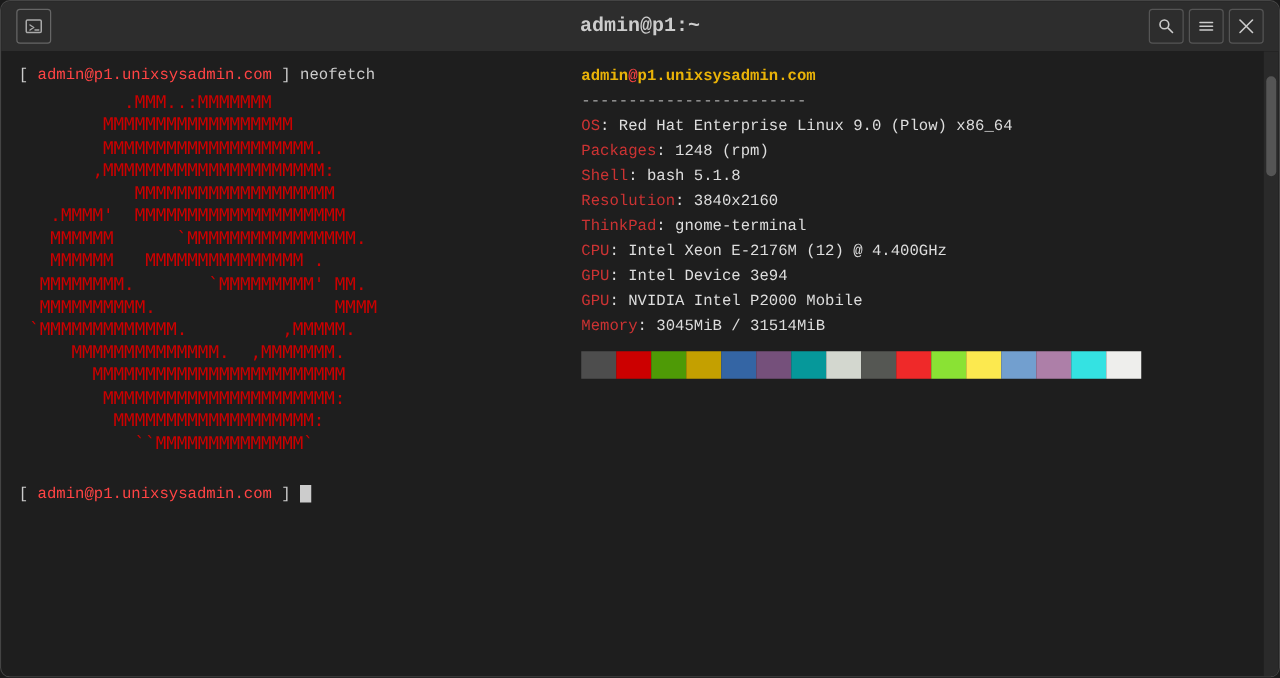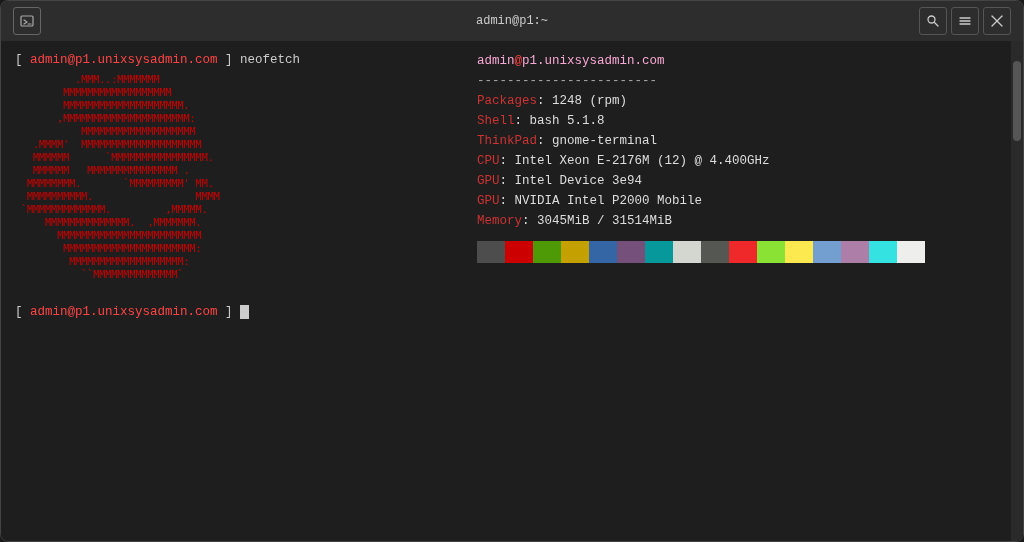--- a/index.html
+++ b/index.html
@@ -44,22 +44,23 @@
       align-items: center;
       justify-content: center;
       color: #ccc;
       font-size: 14px;
     }
     .titlebar-center {
       position: absolute;
       left: 50%;
       transform: translateX(-50%);
       color: #ccc;
-      font-size: 12px;
+      font-size: 16px;
       font-family: 'Courier New', Courier, monospace;
+      font-weight: bold;
     }
     .titlebar-right {
       display: flex;
       align-items: center;
       gap: 4px;
     }
     .titlebar-btn {
       width: 28px;
       height: 28px;
       border: 1px solid #555;
@@ -71,21 +72,21 @@
       align-items: center;
       justify-content: center;
       font-size: 13px;
     }
     .terminal-body {
       flex: 1;
       background: #1e1e1e;
       padding: 10px 14px;
       overflow: hidden;
       display: flex;
-      gap: 12px;
+      gap: 0;
       position: relative;
     }
     .left-panel {
       width: 430px;
       flex-shrink: 0;
       color: #ccc;
       font-size: 12.5px;
       line-height: 1.45;
     }
     .right-panel {
@@ -109,25 +110,25 @@
       border-radius: 4px;
       margin: 2px;
       height: 80px;
       margin-top: 20px;
     }
     .accent { color: #ff4444; }
     .prompt-line {
       color: #cccccc;
       margin-bottom: 4px;
     }
-    .username { color: #f9a8d4; font-weight: normal; }
+    .username { color: #eab308; font-weight: bold; }
     .info-label { color: #cc3333; }
     .info-value { color: #dddddd; }
     .ascii-art {
-      font-size: 10px;
+      font-size: 14px;
       line-height: 1.3;
       color: #cc0000;
       white-space: pre;
       margin-top: 2px;
     }
     .color-blocks {
       display: flex;
       margin-top: 10px;
       gap: 0;
     }
@@ -213,24 +214,30 @@
         <span>[ </span><span class="accent">admin@p1.unixsysadmin.com</span><span> ] </span><span class="cursor"></span>
       </div>
     </div>
 
     <div class="right-panel">
       <div>
         <span class="username">admin</span><span class="accent">@</span><span class="username">p1.unixsysadmin.com</span>
       </div>
       <div class="dashes">------------------------</div>
       <div>
+        <span class="info-label">OS</span><span class="info-value">: </span><span class="info-value">Red Hat Enterprise Linux 9.0 (Plow) x86_64</span>
+      </div>
+      <div>
         <span class="info-label">Packages</span><span class="info-value">: </span><span class="info-value">1248 (rpm)</span>
       </div>
       <div>
         <span class="info-label">Shell</span><span class="info-value">: </span><span class="info-value">bash 5.1.8</span>
+      </div>
+      <div>
+        <span class="info-label">Resolution</span><span class="info-value">: </span><span class="info-value">3840x2160</span>
       </div>
       <div>
         <span class="info-label">ThinkPad</span><span class="info-value">: </span><span class="info-value">gnome-terminal</span>
       </div>
       <div>
         <span class="info-label">CPU</span><span class="info-value">: </span><span class="info-value">Intel Xeon E-2176M (12) @ 4.400GHz</span>
       </div>
       <div>
         <span class="info-label">GPU</span><span class="info-value">: </span><span class="info-value">Intel Device 3e94</span>
       </div>

